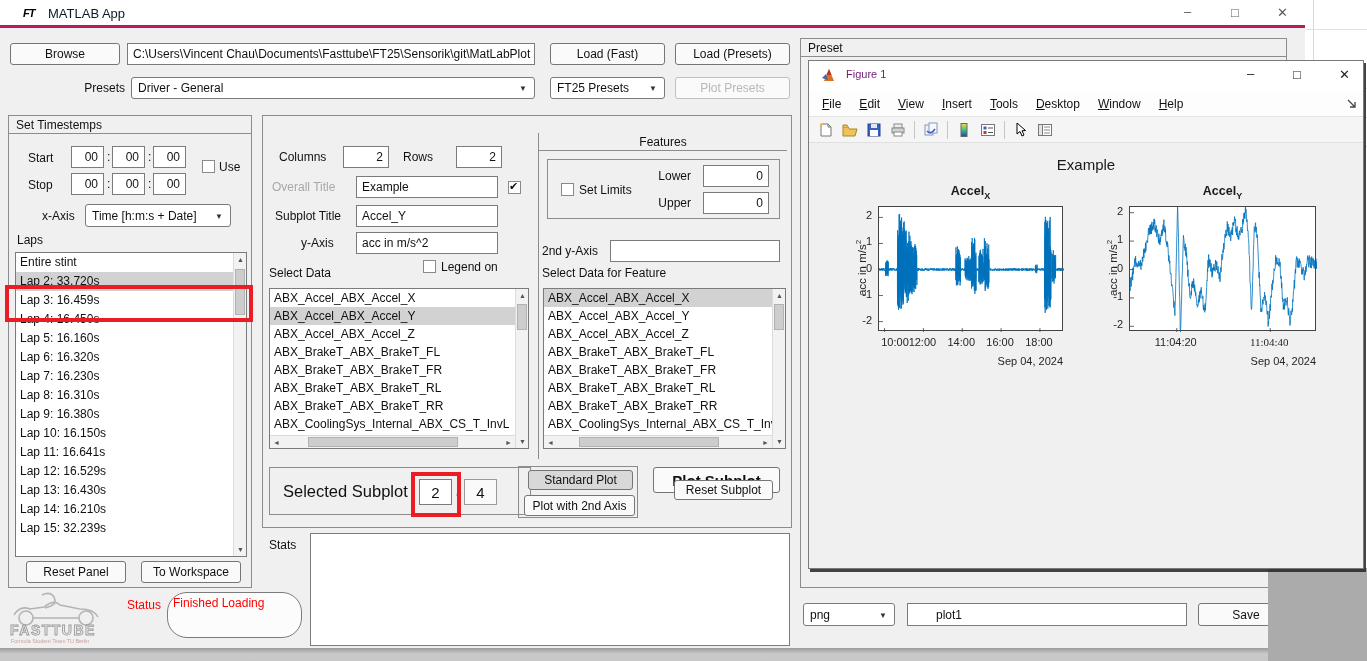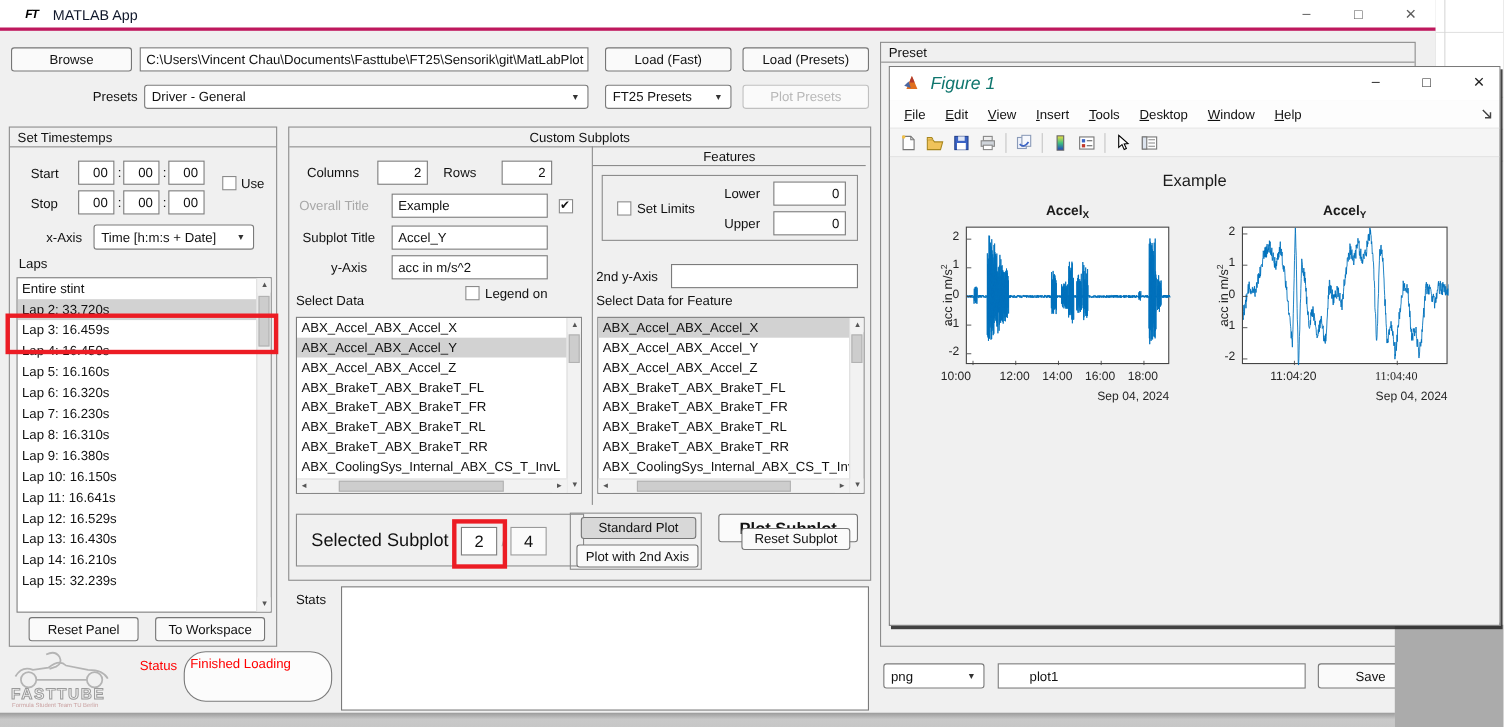--- a/index.html
+++ b/index.html
@@ -156,21 +156,20 @@
         <circle cx="78" cy="29" r="7"></circle>
         <path d="M25 29 h46"></path>
       </g>
       <text x="2" y="46" font-family="Liberation Sans, sans-serif" font-size="14" font-weight="bold" letter-spacing="1.5" fill="none" stroke="#9a9a9a" stroke-width="0.9">FASTTUBE</text>
       <text x="3" y="54" font-family="Liberation Sans, sans-serif" font-size="5.4" fill="#c9a0a0" id="logo-sub">Formula Student Team TU Berlin</text>
     </svg>
     <div class="lbl statusred" style="left:127px;top:598px;">Status</div>
     <div class="field statusred" style="left:167px;top:592px;width:135px;height:46px;align-items:flex-start;padding-top:3px;background:#fcfcfc;border-radius:20px;">Finished Loading</div>
 
     <div class="panel" style="left:262px;top:115px;width:530px;height:413px;">
-      <div class="ptitle center">Custom Subplots</div>
 
       <div class="lbl" style="left:16px;top:34px;">Columns</div>
       <div class="field num" style="left:80px;top:30px;width:46px;height:22px;">2</div>
       <div class="lbl" style="left:140px;top:34px;">Rows</div>
       <div class="field num" style="left:193px;top:30px;width:46px;height:22px;">2</div>
 
       <div class="lbl dis" style="left:9px;top:64px;">Overall Title</div>
       <div class="field" style="left:93px;top:60px;width:142px;height:22px;">Example</div>
       <div class="cb checked" style="left:245px;top:65px;"></div>
 
@@ -279,21 +278,21 @@
 
   <div class="figwin" style="left:808px;top:60px;width:554px;height:507px;">
 
     <div class="abs" style="left:0;top:0;width:100%;height:30px;background:#fff;">
       <svg class="abs" viewBox="0 0 16 16" style="left:12px;top:7px;width:16px;height:16px;">
         <rect width="16" height="16" fill="#fff"></rect>
         <polygon points="8,1 13,13 3,13" fill="#e06f1f"></polygon>
         <polygon points="8,1 10.5,7 5.5,7" fill="#b03a2e"></polygon>
         <polygon points="1,10 5,6 7,12" fill="#4a66a0"></polygon>
       </svg>
-      <span class="abs" style="left:37px;top:7px;font-size:16px;color:#0f766e;font-style:italic;">Figure 1</span>
+      <span class="abs" style="left:37px;top:7px;font-size:11px;color:#701a75;">Figure 1</span>
       <span class="abs" style="left:438px;top:5px;color:#222;font-size:13px;">–</span>
       <span class="abs" style="left:484px;top:6px;color:#222;font-size:13px;">□</span>
       <span class="abs" style="left:530px;top:6px;color:#222;font-size:13px;">✕</span>
     </div>
 
     <div class="abs" style="left:0;top:30px;width:100%;height:26px;background:#fdfdfd;border-bottom:1px solid #e3e3e3;display:flex;align-items:center;padding-left:4px;box-sizing:border-box;">
       <div id="menu-bar" style="display:flex;">
           <div class="menu-item"><span class="u">F</span>ile</div>
           <div class="menu-item"><span class="u">E</span>dit</div>
           <div class="menu-item"><span class="u">V</span>iew</div>
@@ -398,21 +397,21 @@
               <line x1="83.25" y1="125" x2="83.25" y2="121" stroke="#444" stroke-width="0.8"></line>
               <line x1="122.10000000000001" y1="125" x2="122.10000000000001" y2="121" stroke="#444" stroke-width="0.8"></line>
               <line x1="160.95" y1="125" x2="160.95" y2="121" stroke="#444" stroke-width="0.8"></line>
             </svg>
           </div>
           <div class="ptick" style="left: 37px; top: 66.4167px; width: 26px; text-align: right;">2</div>
           <div class="ptick" style="left: 37px; top: 92.4583px; width: 26px; text-align: right;">1</div>
           <div class="ptick" style="left: 37px; top: 118.5px; width: 26px; text-align: right;">0</div>
           <div class="ptick" style="left: 37px; top: 144.542px; width: 26px; text-align: right;">-1</div>
           <div class="ptick" style="left: 37px; top: 170.583px; width: 26px; text-align: right;">-2</div>
-          <div class="ptick" style="left: 30px; top: 193px; width: 60px; text-align: center;">10:00</div>
+          <div class="ptick" style="left: 56px; top: 193px; width: 60px; text-align: center;">10:00</div>
           <div class="ptick" style="left: 83.4px; top: 193px; width: 60px; text-align: center;">12:00</div>
           <div class="ptick" style="left: 122.25px; top: 193px; width: 60px; text-align: center;">14:00</div>
           <div class="ptick" style="left: 161.1px; top: 193px; width: 60px; text-align: center;">16:00</div>
           <div class="ptick" style="left: 199.95px; top: 193px; width: 60px; text-align: center;">18:00</div>
           <div class="ptick" style="left: 154px; top: 212px; width: 100px; text-align: right;">Sep 04, 2024</div>
         </div>
       <div class="abs" id="plot-accel-y" style="left:0;top:0;width:100%;height:100%;">
           <div class="ax-title" style="left: 320px; top: 41px; width: 187px;"><span>Accel</span><sub>Y</sub></div>
           <div class="ylab" style="left: 258px; top: 117.5px; width: 90px; text-align: center;">acc in m/s<sup>2</sup></div>
           <div class="axbox" style="left: 320px; top: 63px; width: 187px; height: 125px;">

